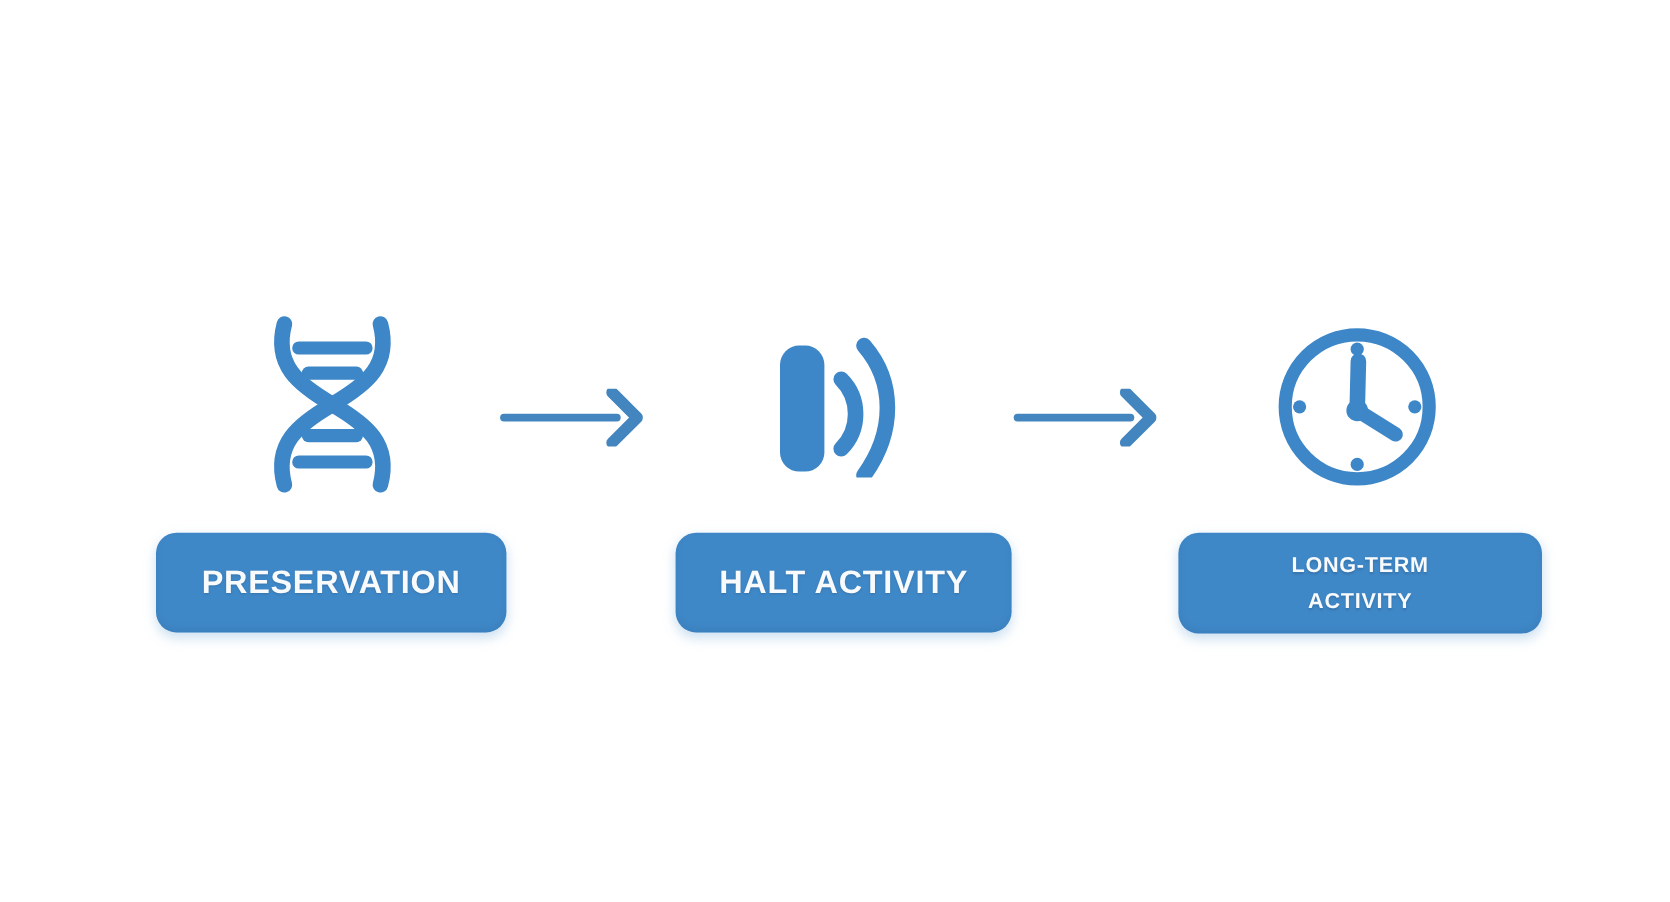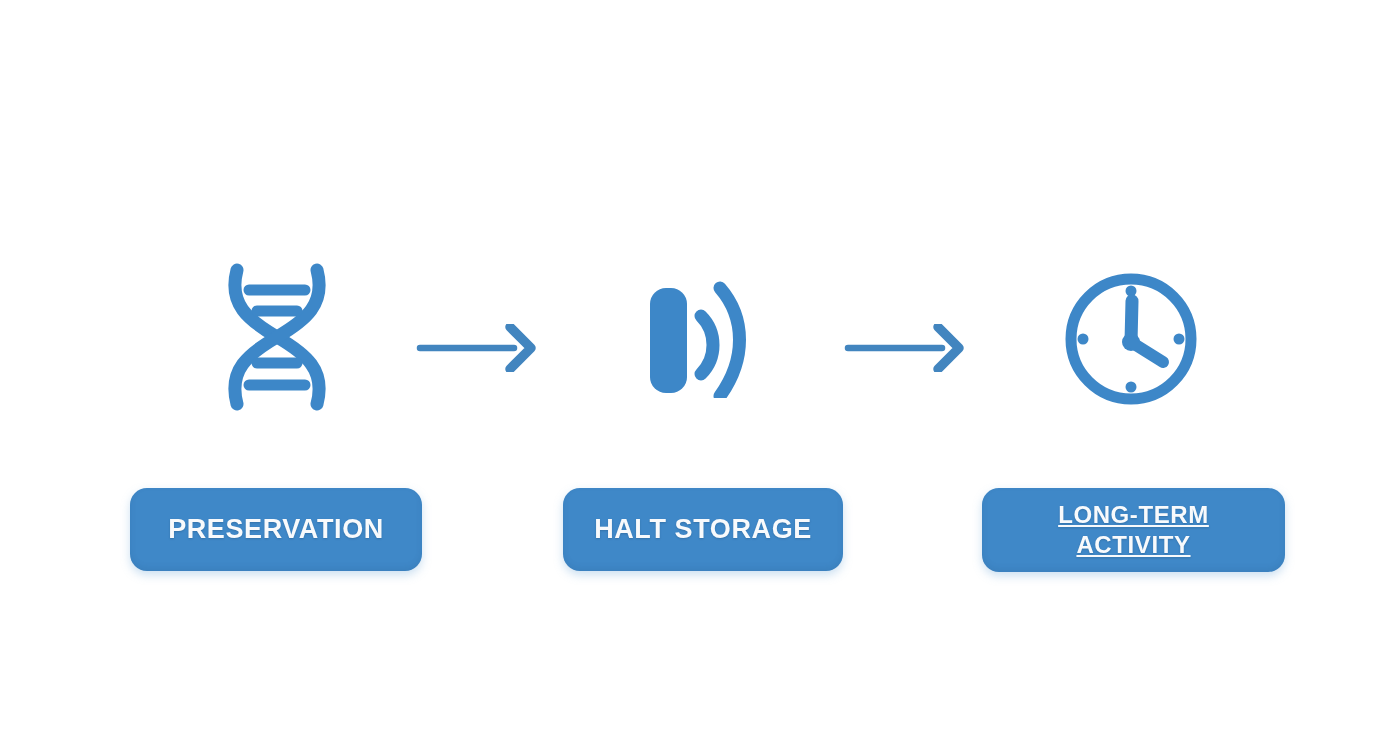--- a/index.html
+++ b/index.html
@@ -15,32 +15,31 @@
   .pill {
     position: absolute;
     display: flex;
     flex-direction: column;
     align-items: center;
     justify-content: center;
     background: #3f88c8;
     border-radius: 17px;
     box-shadow: 0 4px 10px rgba(110,165,215,0.35), inset 0 -3px 6px rgba(20,60,100,0.10);
     text-align: center;
-    margin-top: 44px;
   }
   .pill span {
     color: #f8fafc;
     font-weight: 700;
     font-size: 27px;
     line-height: 31px;
     letter-spacing: 0.6px;
     text-shadow: 0 1px 2px rgba(25,60,95,0.28);
     white-space: nowrap;
   }
-  .pill.two-line span { font-size: 24px; line-height: 30px; text-decoration: underline; }
+  .pill.two-line span { font-size: 18px; line-height: 30px; }
 
   #pill-preservation { left: 130px; top: 444px; width: 292px; height: 83px; }
   #pill-halt         { left: 563px; top: 444px; width: 280px; height: 83px; }
   #pill-storage      { left: 982px; top: 444px; width: 303px; height: 84px; }
 
   #icon-dna     { left: 220px; top: 262px; }
   #arrow-1      { left: 414px; top: 324px; }
   #icon-pause   { left: 645px; top: 280px; }
   #arrow-2      { left: 842px; top: 324px; }
   #icon-clock   { left: 1060px; top: 268px; }
@@ -96,21 +95,21 @@
       <path d="M 71,74 L 72,33" stroke-width="13"></path>
       <path d="M 71,74 L 103,94" stroke-width="12"></path>
     </g>
   </svg>
 
   <div id="pill-preservation" class="pill">
     <span>PRESERVATION</span>
   </div>
 
   <div id="pill-halt" class="pill">
-    <span>HALT STORAGE</span>
+    <span>HALT ACTIVITY</span>
   </div>
 
   <div id="pill-storage" class="pill two-line">
     <span>LONG-TERM</span>
     <span>ACTIVITY</span>
   </div>
 
 </div>
 
 </body></html>

